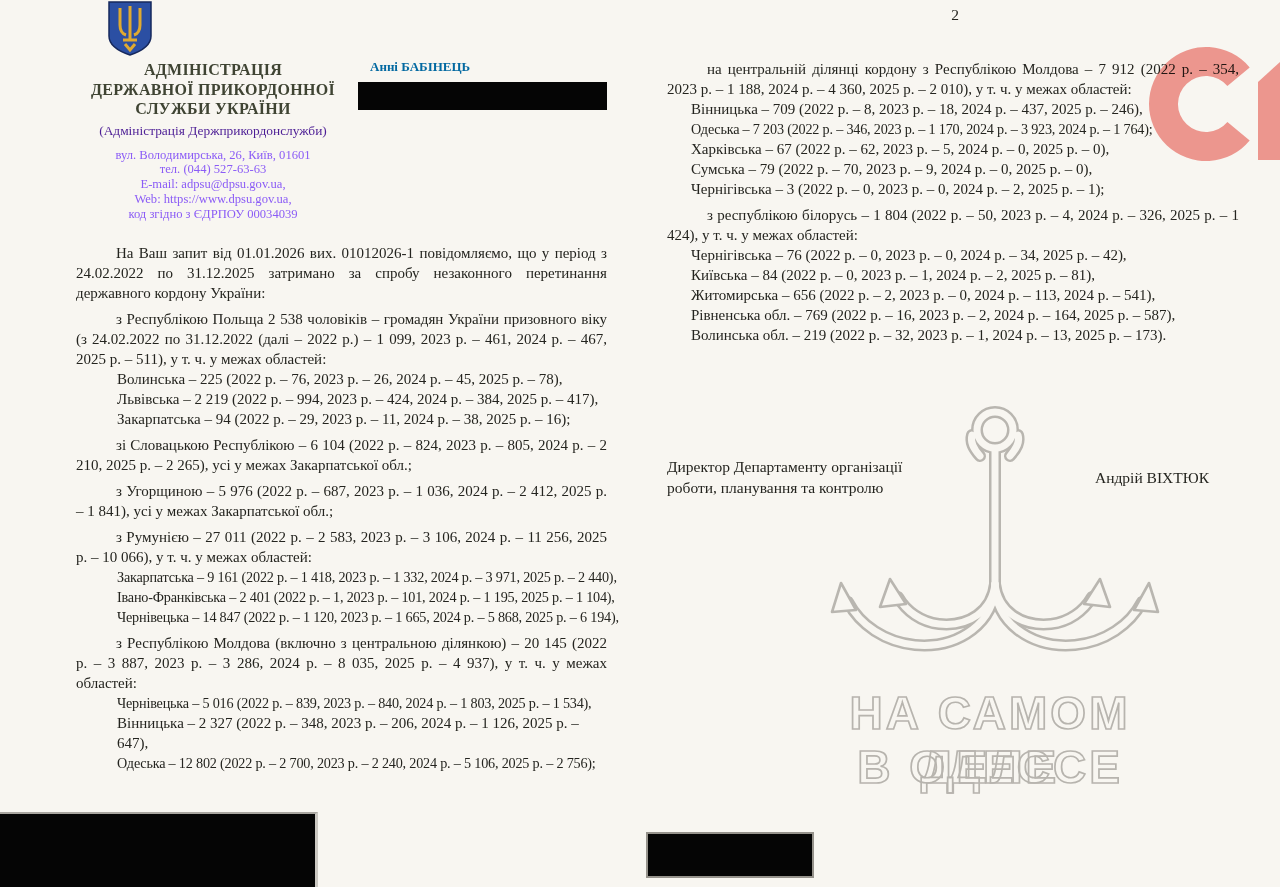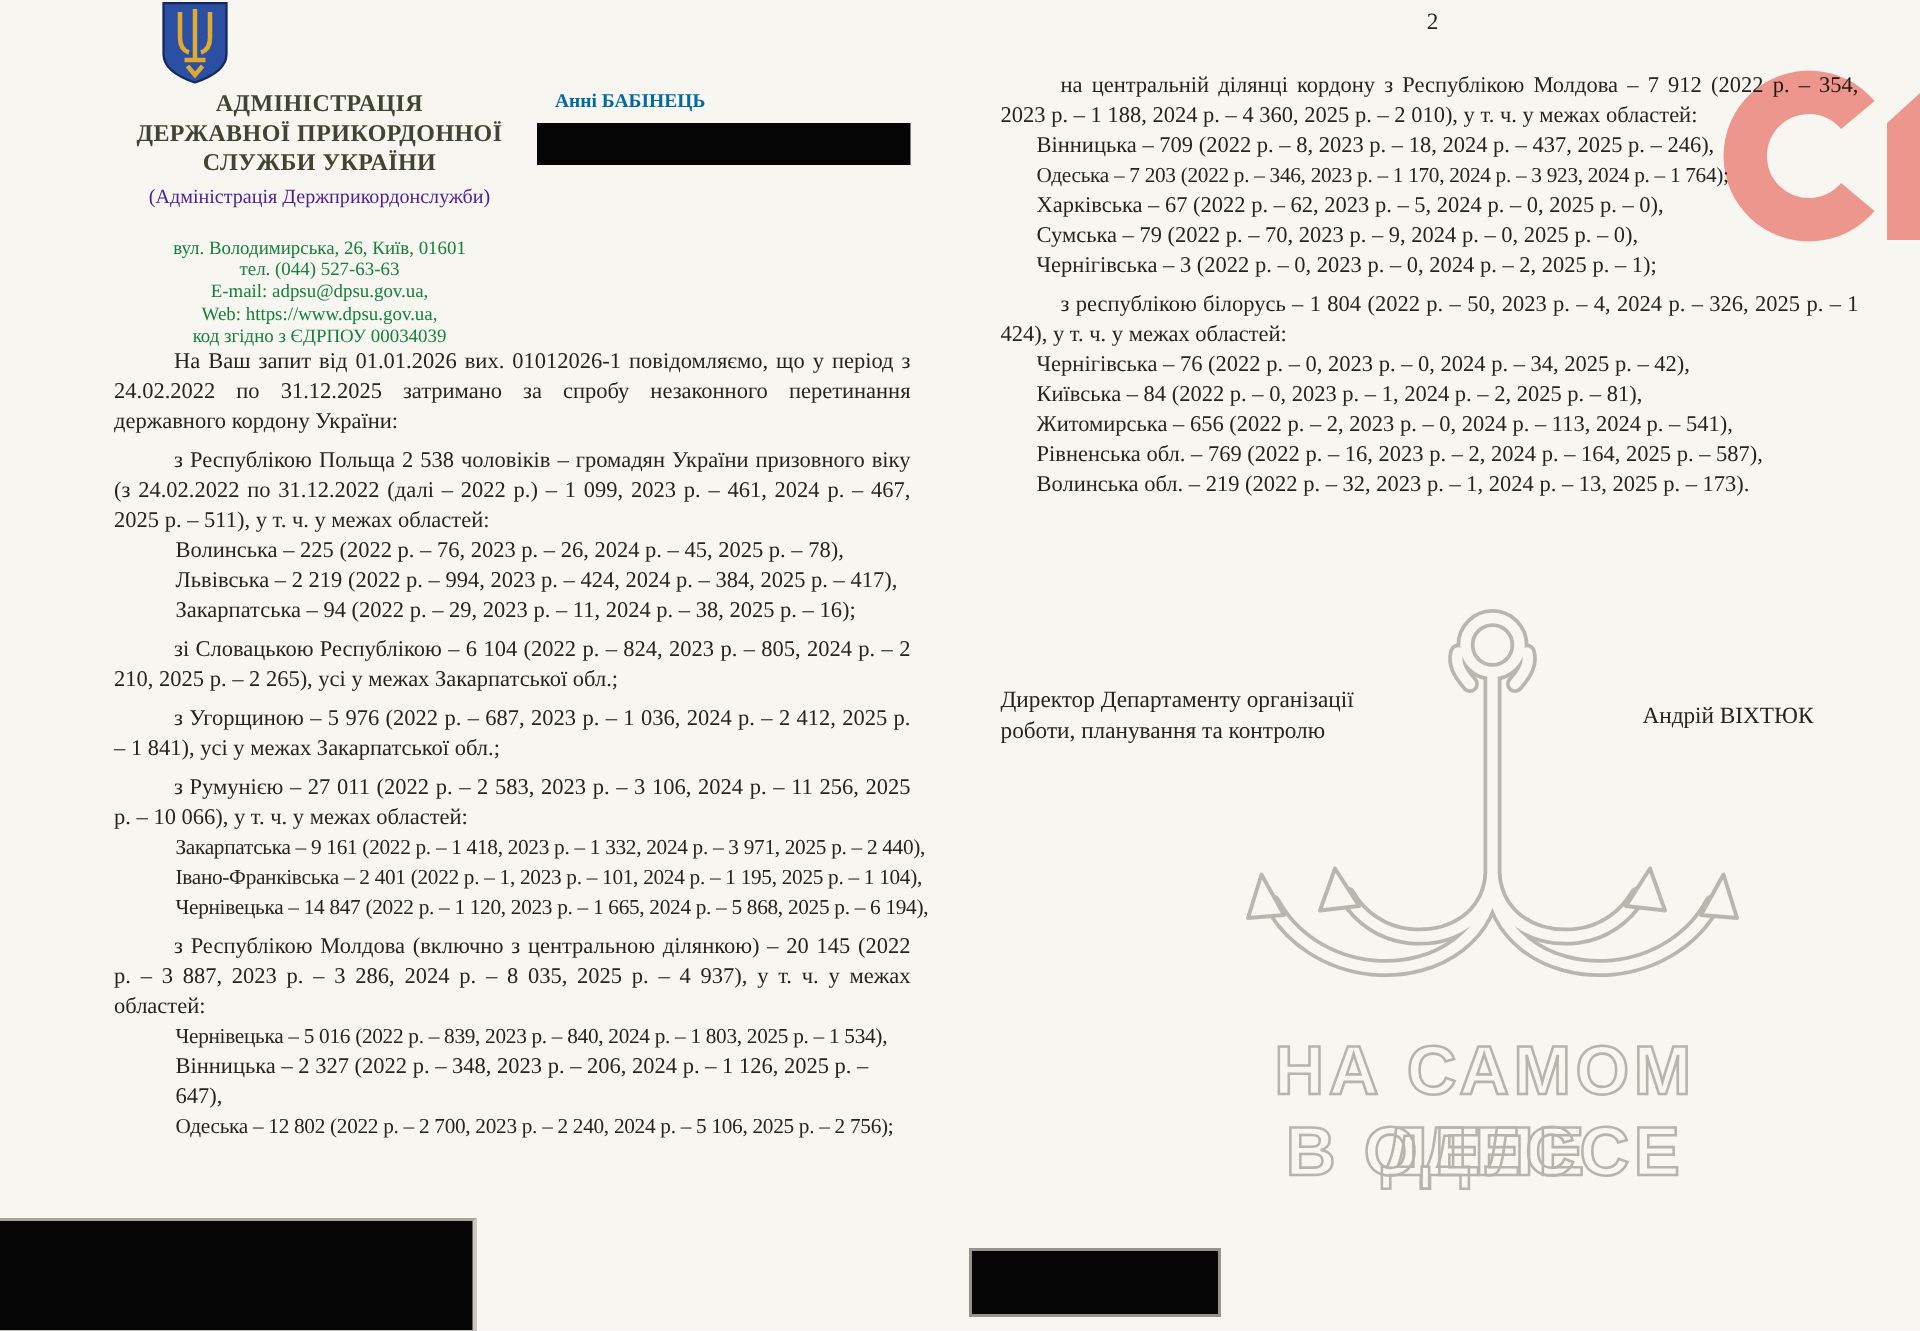--- a/index.html
+++ b/index.html
@@ -7,34 +7,34 @@
     position:relative;width:1280px;height:887px;overflow:hidden;
     background:#f8f6f1;
     font-family:"Liberation Serif","DejaVu Serif",serif;
     color:#24241f;
   }
   
   #letterhead{position:absolute;left:82px;top:0;width:262px;text-align:center;}
   #emblem{position:absolute;left:107px;top:0;width:46px;height:57px;}
   #org-name{margin-top:60px;font-weight:bold;font-size:16px;line-height:19.5px;color:#3f4433;letter-spacing:.3px;}
   #org-short{margin-top:4px;font-weight:normal;font-size:13.4px;color:#4c1d95;}
-  #org-address{margin-top:19px;font-size:12.6px;line-height:14.8px;color:#15803d;}
+  #org-address{margin-top:9px;font-size:12.6px;line-height:14.8px;color:#8b5cf6;}
   
   #recipient{position:absolute;left:370px;top:59px;font-size:13px;font-weight:600;color:#0369a1;}
   
   .redaction{position:absolute;background:#050505;}
   #redaction-1{left:358px;top:82px;width:249px;height:28px;}
   #redaction-2{left:0;top:812px;width:315px;height:75px;border-top:2px solid #a9a6a0;border-right:3px solid #cbc8c2;}
   #redaction-3{left:646px;top:832px;width:164px;height:42px;border:2px solid #96938c;}
   
   .col{position:absolute;font-size:15px;line-height:20px;}
   #col-left{left:76px;top:231px;width:531px;}
   #col-right{left:667px;top:47px;width:572px;}
   .para{text-indent:40px;text-align:justify;margin-top:6px;}
-  .para:first-child{margin-top:0;}
+  .para:first-child{margin-top:12px;}
   .item{padding-left:41px;}
   .item.tight{font-size:14.2px;letter-spacing:-.2px;white-space:nowrap;}
   #col-right .item{padding-left:24px;}
   #page-number{position:absolute;left:940px;top:6px;width:30px;text-align:center;font-size:15.5px;}
   
   #signature{position:absolute;left:667px;top:456px;width:570px;display:flex;justify-content:space-between;font-size:15.5px;line-height:21px;}
   #signer-name{padding-top:11px;padding-right:28px;white-space:nowrap;}
   
   #watermark-anchor{position:absolute;left:828px;top:398px;width:334px;height:300px;z-index:3;pointer-events:none;}
   .wm-text{

